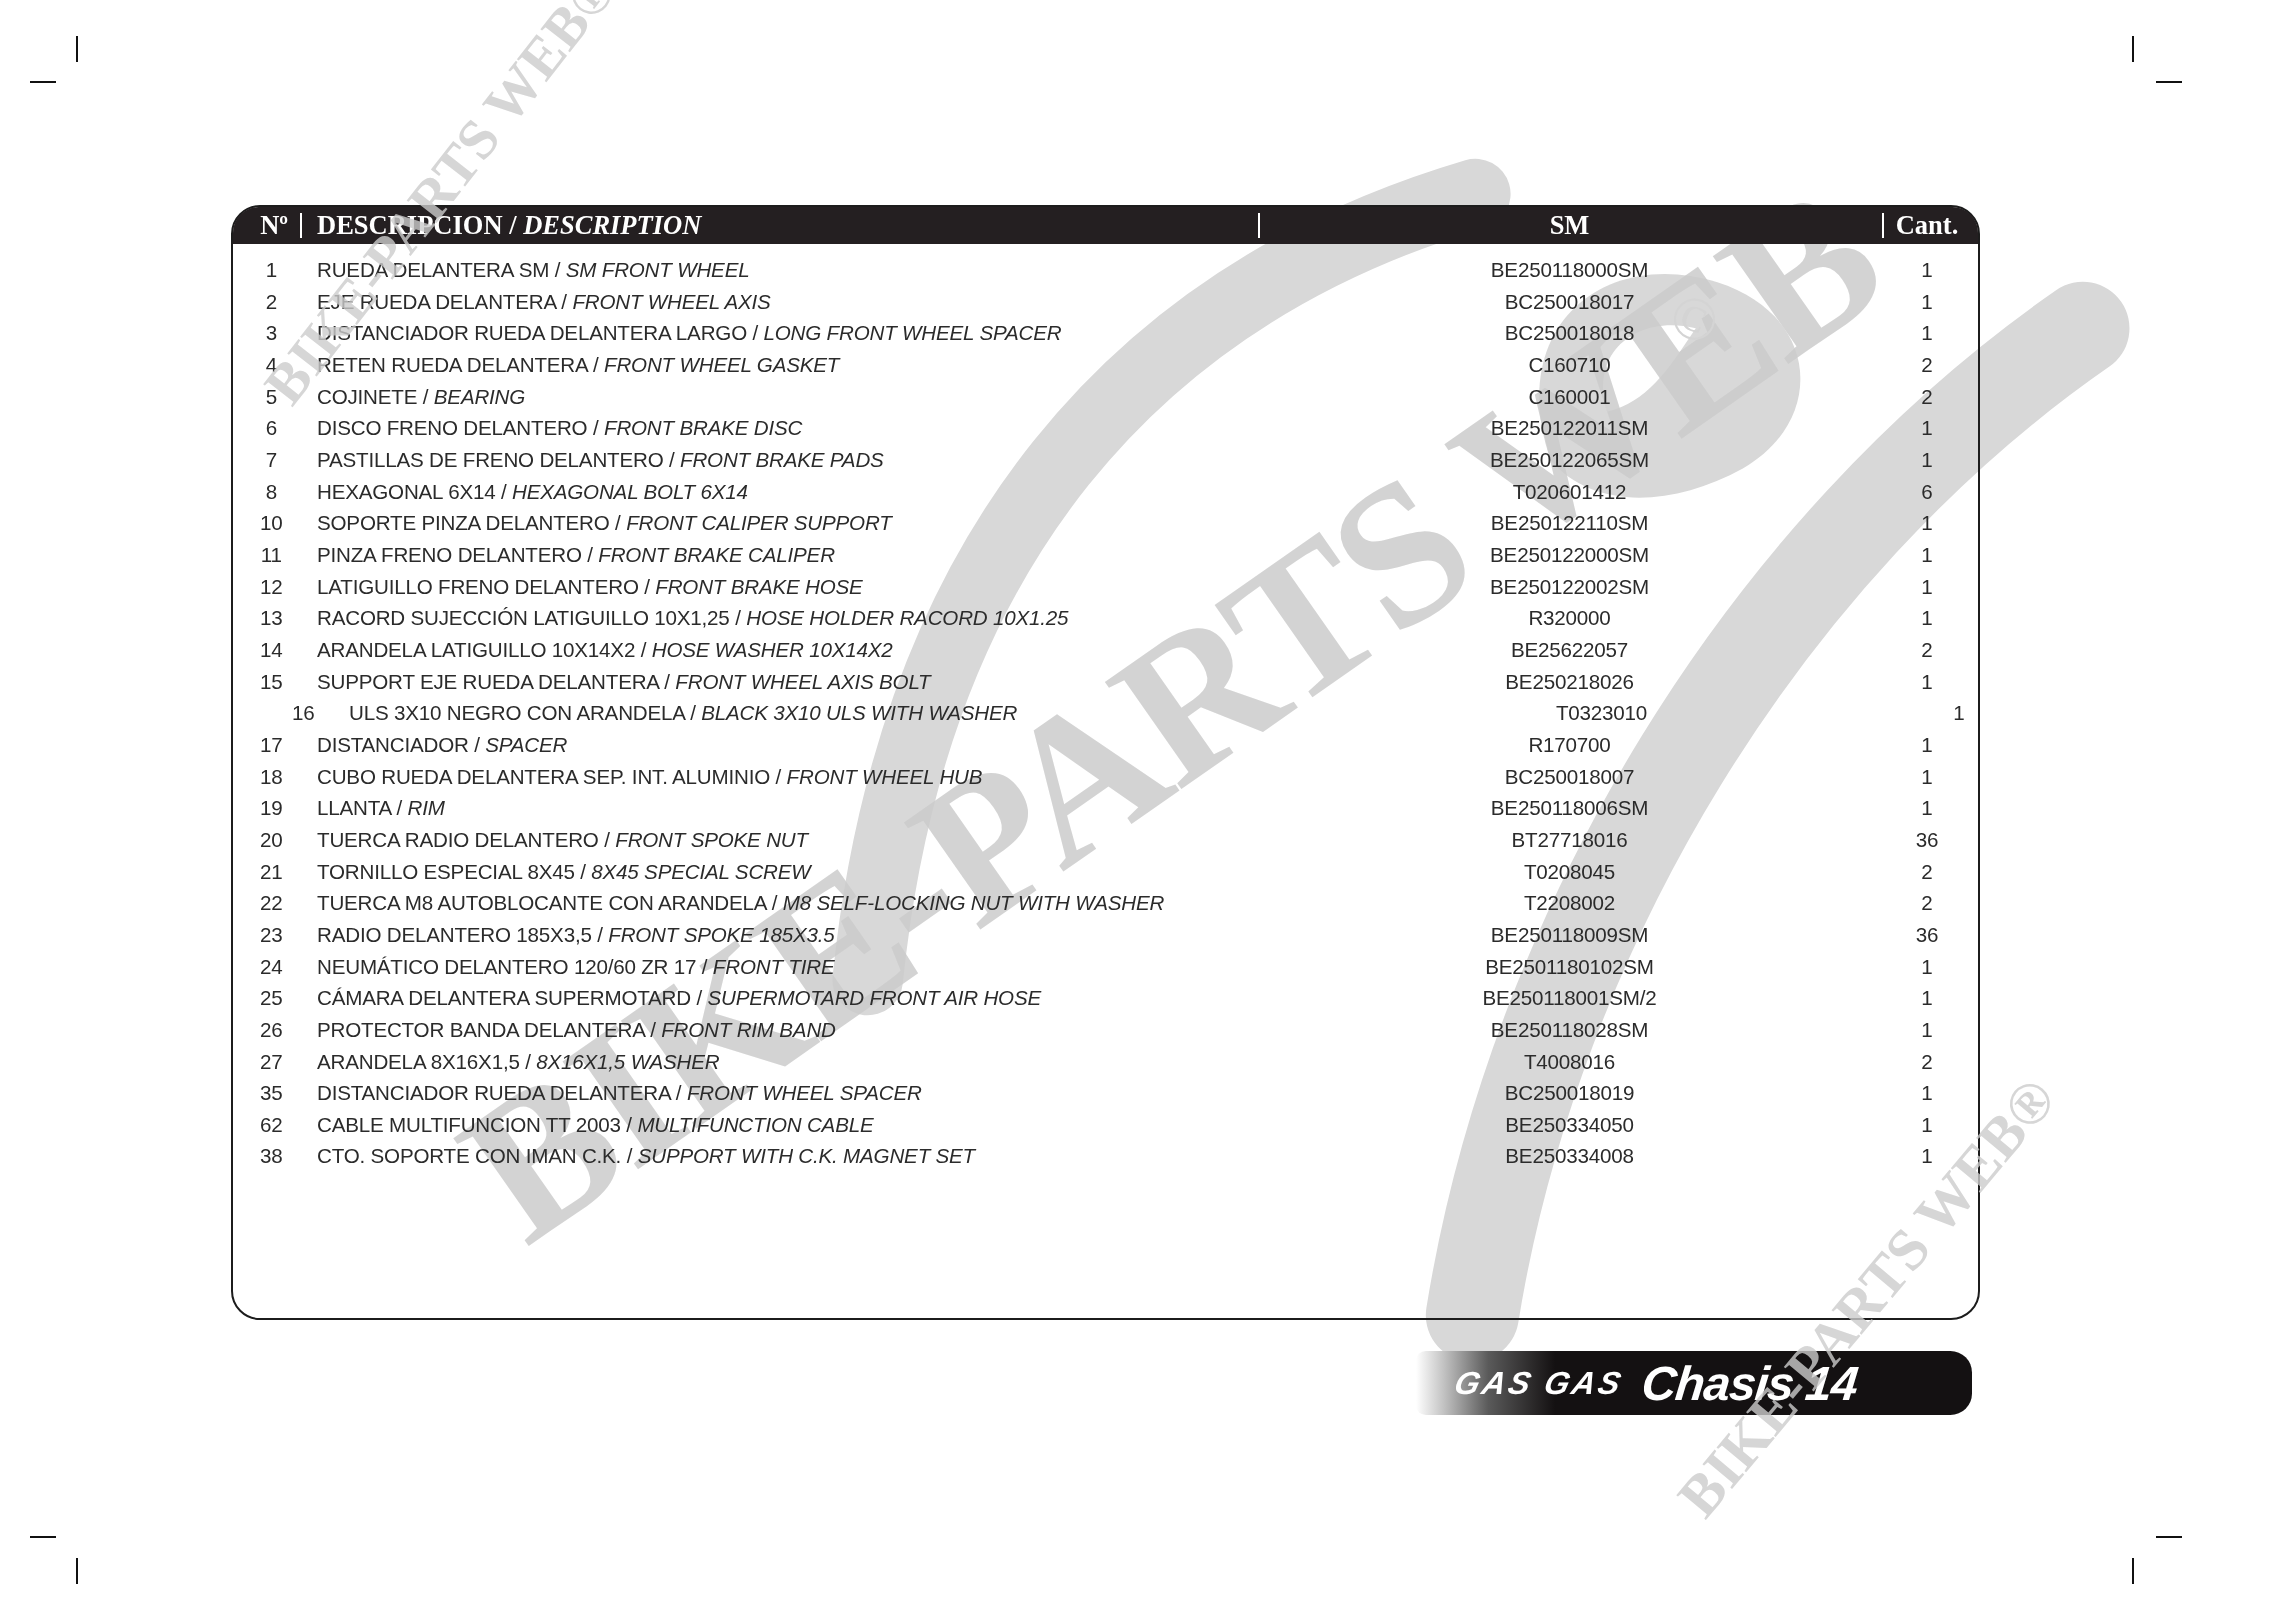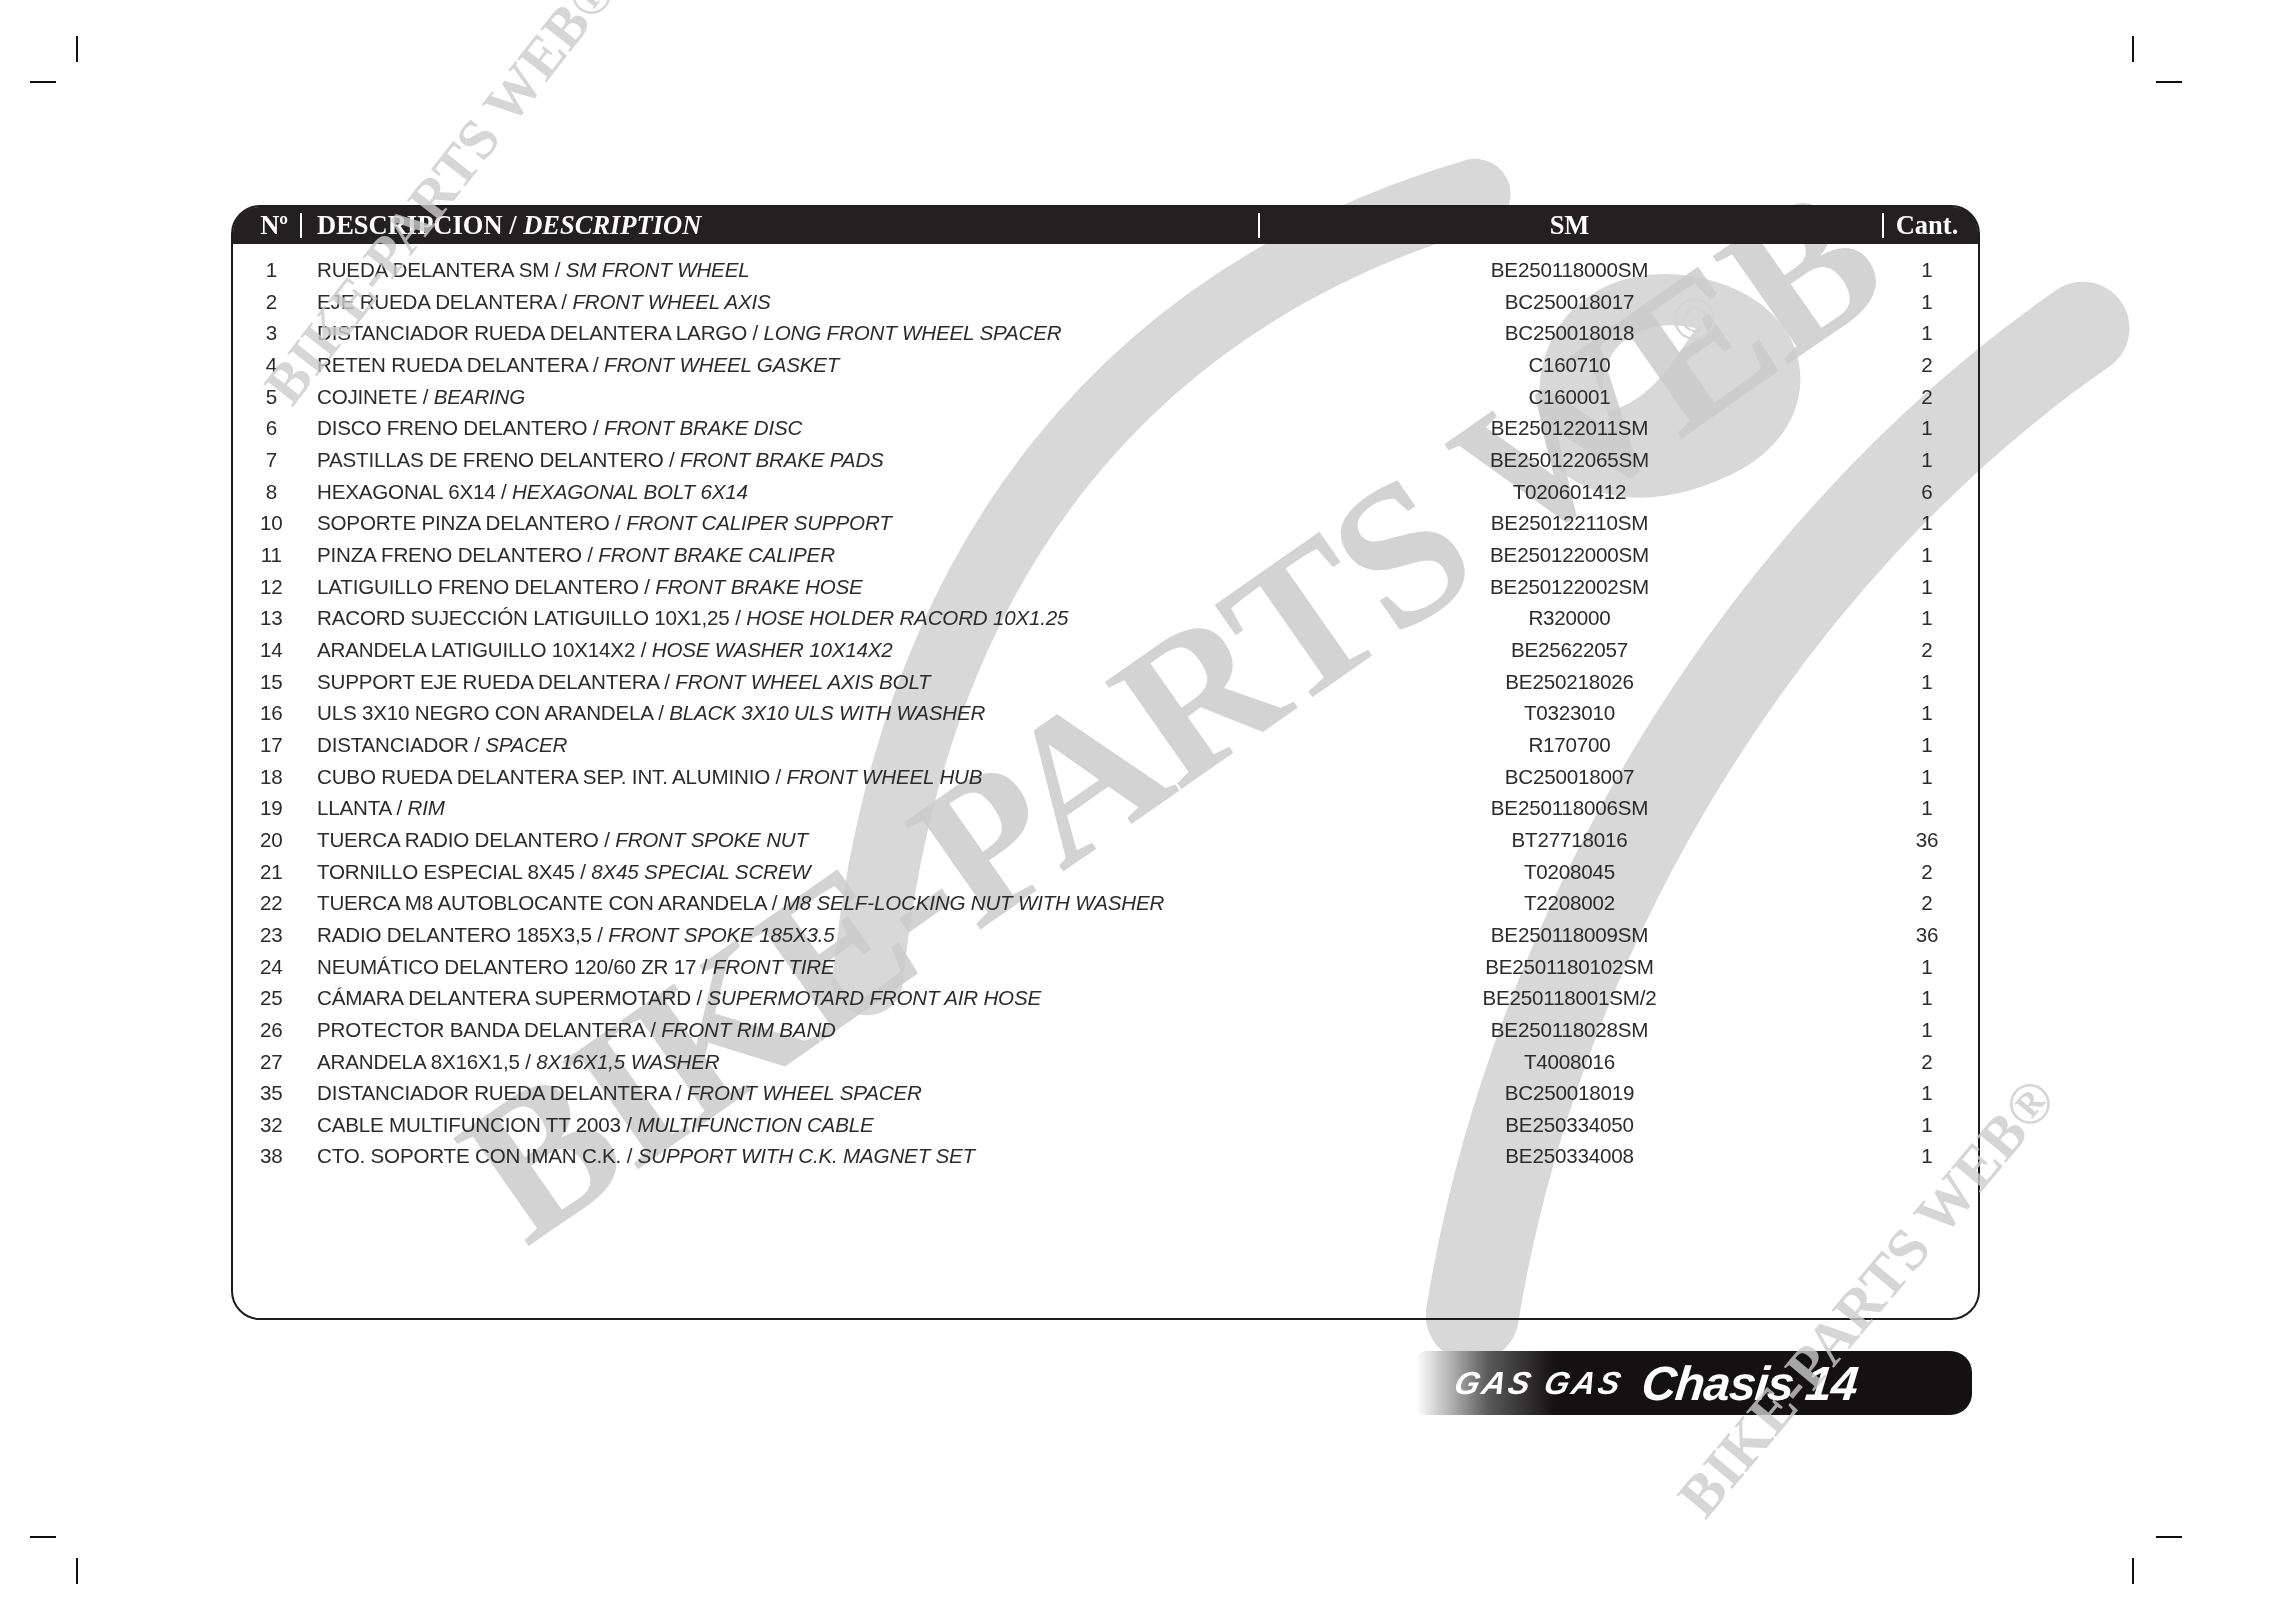--- a/index.html
+++ b/index.html
@@ -175,21 +175,21 @@
           <div class="rdesc"><span>ARANDELA LATIGUILLO 10X14X2</span><span> / </span><span class="en">HOSE WASHER 10X14X2</span></div>
           <div class="rsm">BE25622057</div>
           <div class="rqty">2</div>
         </div>
         <div class="trow" style="top: 459px;">
           <div class="rnum">15</div>
           <div class="rdesc"><span>SUPPORT EJE RUEDA DELANTERA</span><span> / </span><span class="en">FRONT WHEEL AXIS BOLT</span></div>
           <div class="rsm">BE250218026</div>
           <div class="rqty">1</div>
         </div>
-        <div class="trow" style="top: 490px;">
+        <div class="trow" style="top: 490px; margin-left: 32px;">
           <div class="rnum">16</div>
           <div class="rdesc"><span>ULS 3X10 NEGRO CON ARANDELA</span><span> / </span><span class="en">BLACK 3X10 ULS WITH WASHER</span></div>
           <div class="rsm">T0323010</div>
           <div class="rqty">1</div>
         </div>
         <div class="trow" style="top: 522px;">
           <div class="rnum">17</div>
           <div class="rdesc"><span>DISTANCIADOR</span><span> / </span><span class="en">SPACER</span></div>
           <div class="rsm">R170700</div>
           <div class="rqty">1</div>
@@ -254,21 +254,21 @@
           <div class="rsm">T4008016</div>
           <div class="rqty">2</div>
         </div>
         <div class="trow" style="top: 870px;">
           <div class="rnum">35</div>
           <div class="rdesc"><span>DISTANCIADOR RUEDA DELANTERA</span><span> / </span><span class="en">FRONT WHEEL SPACER</span></div>
           <div class="rsm">BC250018019</div>
           <div class="rqty">1</div>
         </div>
         <div class="trow" style="top: 902px;">
-          <div class="rnum">32</div>
+          <div class="rnum">62</div>
           <div class="rdesc"><span>CABLE MULTIFUNCION  TT 2003</span><span> / </span><span class="en">MULTIFUNCTION CABLE</span></div>
           <div class="rsm">BE250334050</div>
           <div class="rqty">1</div>
         </div>
         <div class="trow" style="top: 933px;">
           <div class="rnum">38</div>
           <div class="rdesc"><span>CTO. SOPORTE CON IMAN C.K.</span><span> / </span><span class="en">SUPPORT WITH C.K. MAGNET SET</span></div>
           <div class="rsm">BE250334008</div>
           <div class="rqty">1</div>
         </div>

